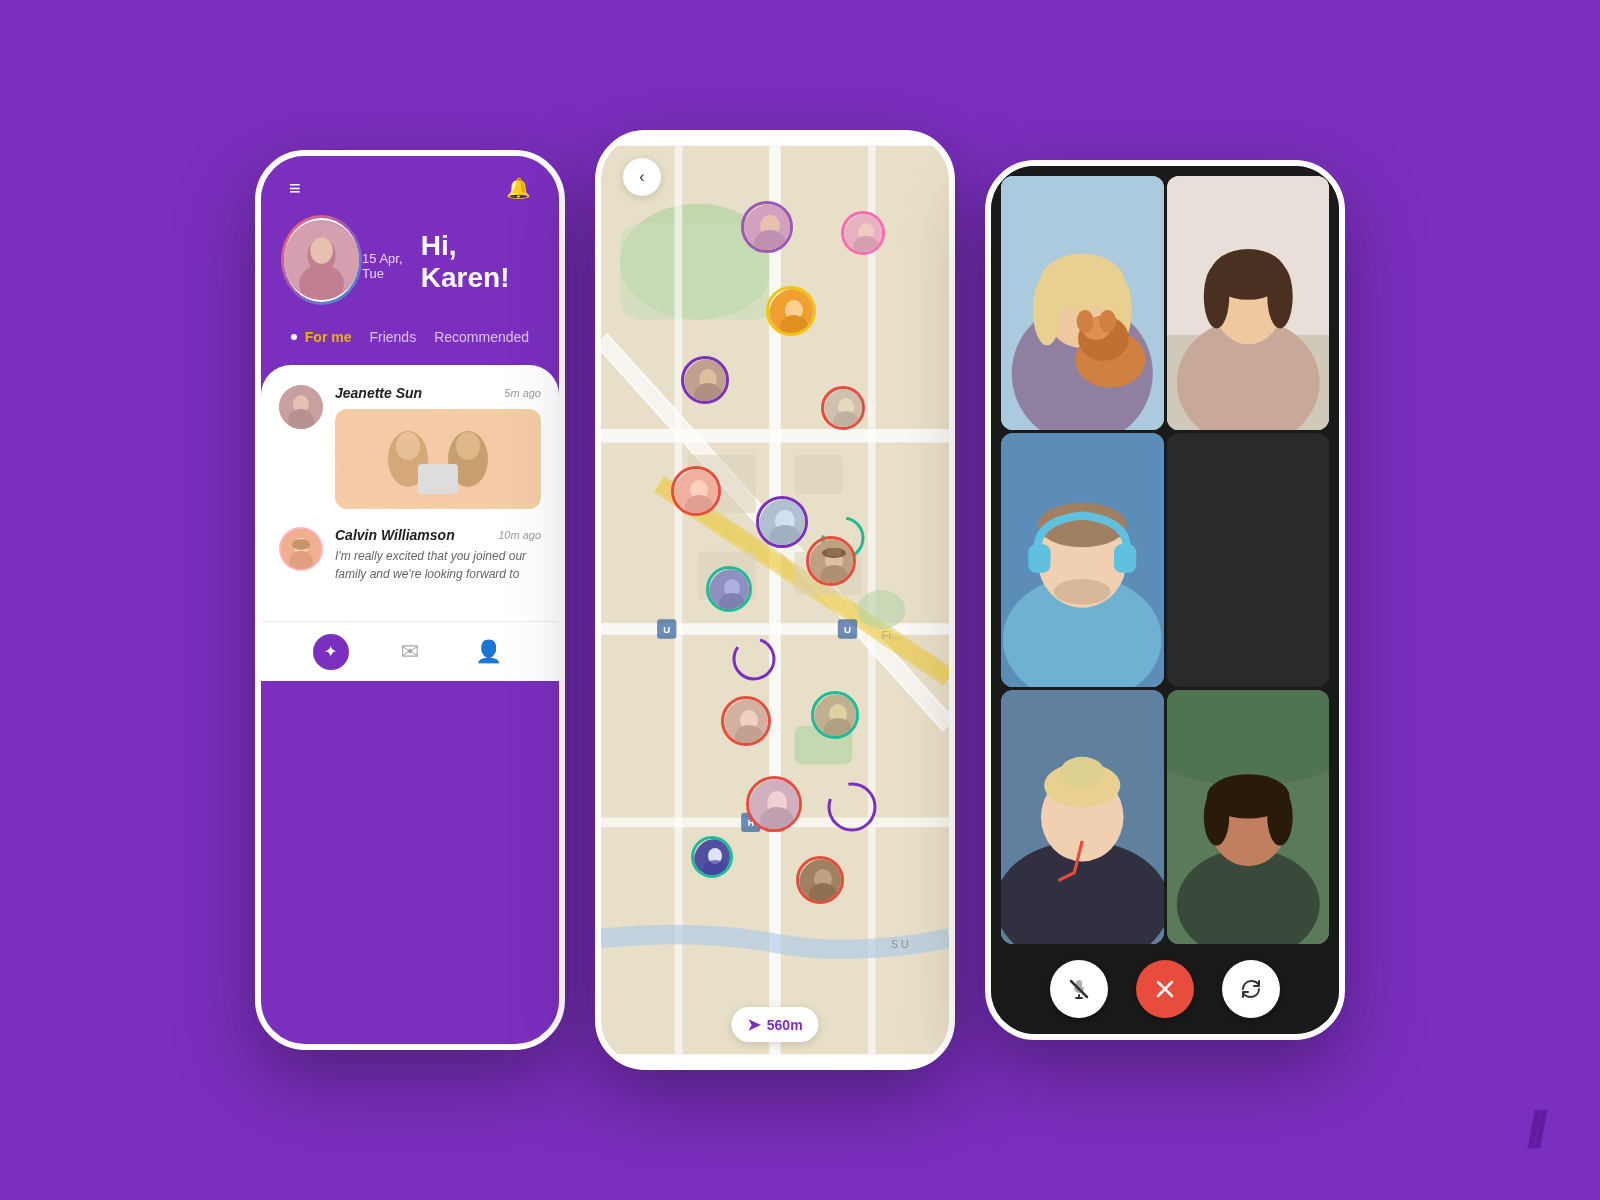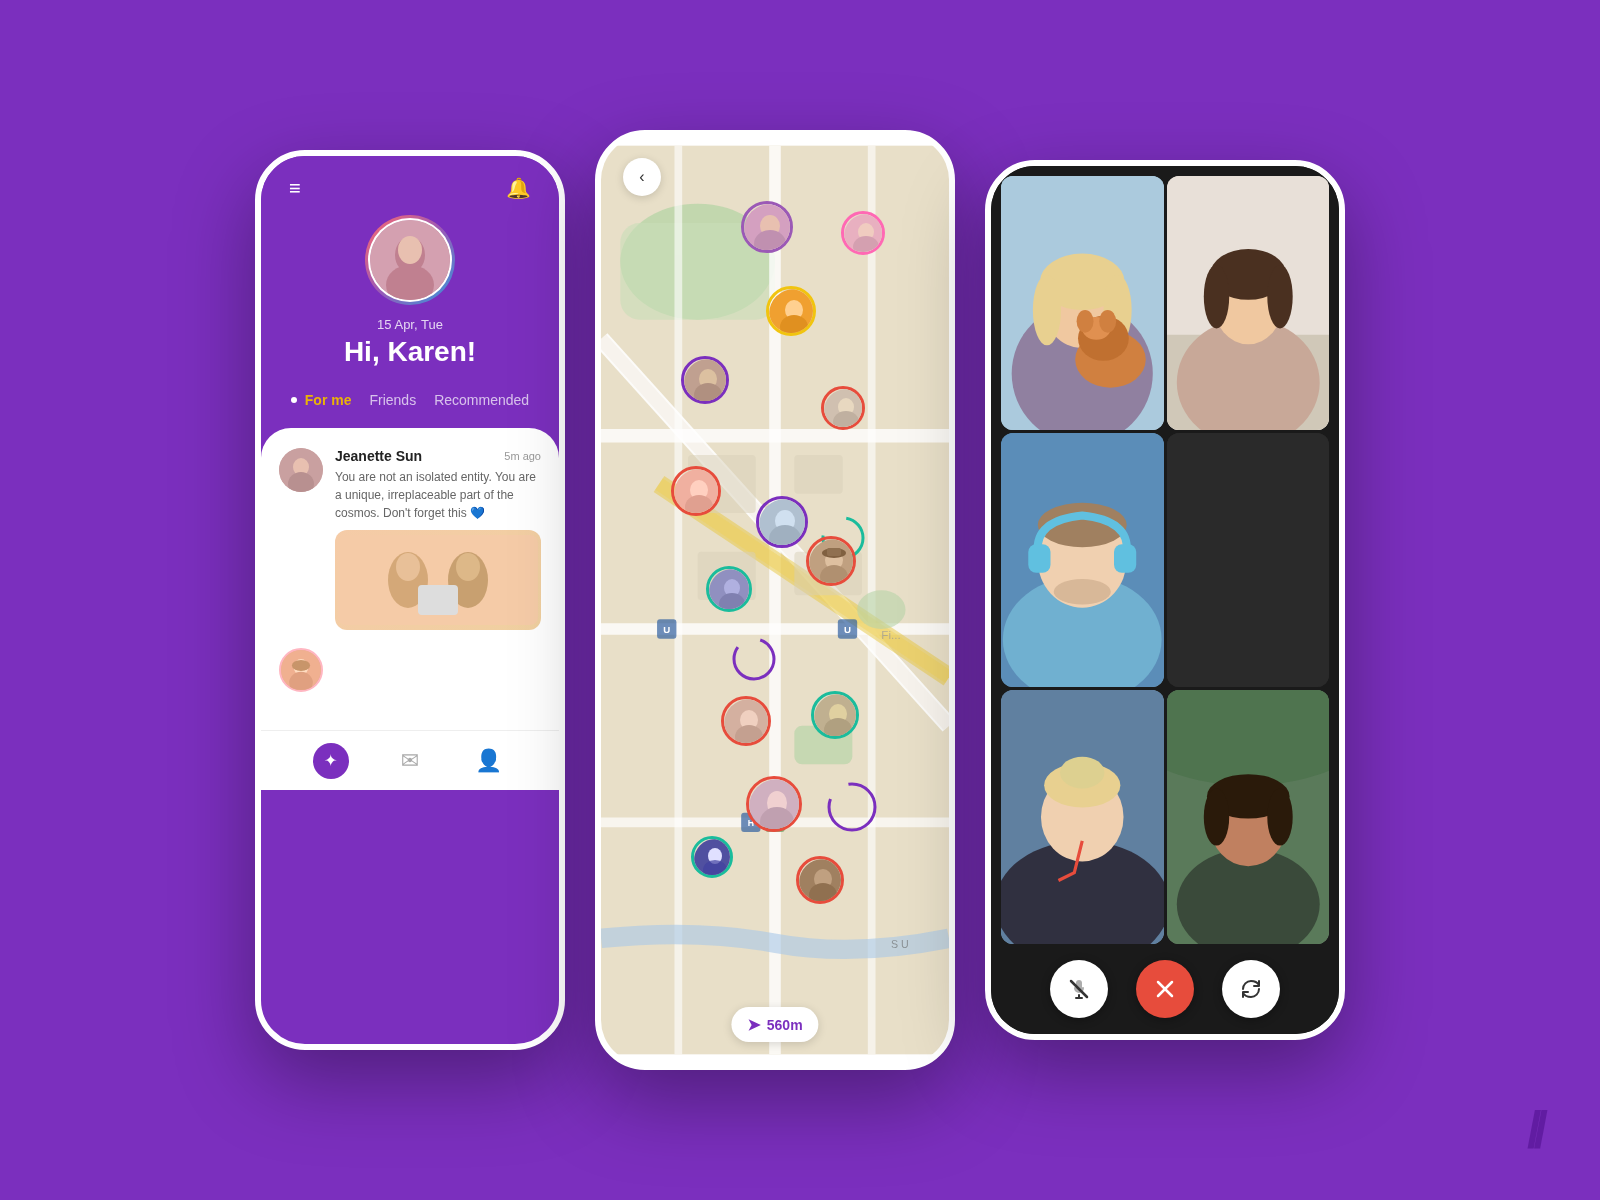--- a/index.html
+++ b/index.html
@@ -49,21 +49,21 @@
       font-size: 20px;
       line-height: 1;
     }
     .bell-icon {
       color: white;
       font-size: 20px;
     }
     .phone1-profile {
       background: #7B2FBE;
       display: flex;
-      flex-direction: column;
+      flex-direction: row;
       align-items: center;
       padding: 15px 20px 20px;
       justify-content: flex-end;
     }
     .profile-avatar-ring {
       width: 90px;
       height: 90px;
       border-radius: 50%;
       border: 3px solid transparent;
       background: linear-gradient(white, white) padding-box,
@@ -139,21 +139,21 @@
       border-radius: 50%;
       flex-shrink: 0;
       overflow: hidden;
       display: flex;
       align-items: center;
       justify-content: center;
       font-size: 20px;
     }
     .msg-avatar-1 { background: linear-gradient(135deg, #c9a0a0, #d4b0b0); }
     .msg-avatar-2 { background: linear-gradient(135deg, #f0b090, #e8a0a0); border: 2px solid #FFB6C1; }
-    .msg-body { flex: 1; }
+    .msg-body { flex: 1; font-style: italic; }
     .msg-header { display: flex; justify-content: space-between; align-items: center; margin-bottom: 4px; }
     .msg-name { font-size: 14px; font-weight: 700; color: #222; }
     .msg-time { font-size: 11px; color: #999; }
     .msg-text { font-size: 12px; color: #666; line-height: 1.5; }
     .msg-image {
       width: 100%;
       height: 100px;
       background: linear-gradient(135deg, #F5CBA7, #F0D0A0);
       border-radius: 12px;
       margin-top: 8px;
@@ -377,21 +377,20 @@
             <circle cx="22" cy="22" r="22" fill="#C9A0A0"></circle>
             <ellipse cx="22" cy="19" rx="8" ry="9" fill="#E8C0B0"></ellipse>
             <ellipse cx="22" cy="36" rx="13" ry="12" fill="#B89090"></ellipse>
           </svg>
         </div>
         <div class="msg-body">
           <div class="msg-header">
             <span class="msg-name">Jeanette Sun</span>
             <span class="msg-time">5m ago</span>
           </div>
-          <div class="msg-text">You are not an isolated entity. You are a unique, irreplaceable part of the cosmos. Don't forget this 💙</div>
           <div class="msg-image">
             <svg width="200" height="90" viewBox="0 0 200 90" xmlns="http://www.w3.org/2000/svg">
               <rect width="200" height="90" fill="#F5CBA7" rx="8"></rect>
 
               <ellipse cx="70" cy="45" rx="20" ry="28" fill="#D4A878"></ellipse>
               <ellipse cx="130" cy="45" rx="20" ry="28" fill="#C8A070"></ellipse>
               <ellipse cx="70" cy="32" rx="12" ry="14" fill="#E8C098"></ellipse>
               <ellipse cx="130" cy="32" rx="12" ry="14" fill="#DDB888"></ellipse>
               <rect x="80" y="50" width="40" height="30" fill="#DDD" rx="4"></rect>
             </svg>
@@ -400,20 +399,27 @@
       </div>
 
       <div class="message-item">
         <div class="msg-avatar msg-avatar-2">
           <svg width="44" height="44" viewBox="0 0 44 44" xmlns="http://www.w3.org/2000/svg">
             <circle cx="22" cy="22" r="22" fill="#F0B090"></circle>
             <ellipse cx="22" cy="19" rx="8" ry="9" fill="#FFDCC0"></ellipse>
             <ellipse cx="22" cy="36" rx="13" ry="12" fill="#E0A080"></ellipse>
             <ellipse cx="22" cy="17" rx="10" ry="6" fill="#C8956A"></ellipse>
           </svg>
+        </div>
+        <div class="msg-body">
+          <div class="msg-header">
+            <span class="msg-name">Calvin Williamson</span>
+            <span class="msg-time">10m ago</span>
+          </div>
+          <div class="msg-text">I'm really excited that you joined our family and we're looking forward to</div>
         </div>
       </div>
     </div>
     <div class="phone1-nav">
       <div class="nav-icon">✦</div>
       <div class="nav-icon-outline">✉</div>
       <div class="nav-icon-outline">👤</div>
     </div>
   </div>
 

